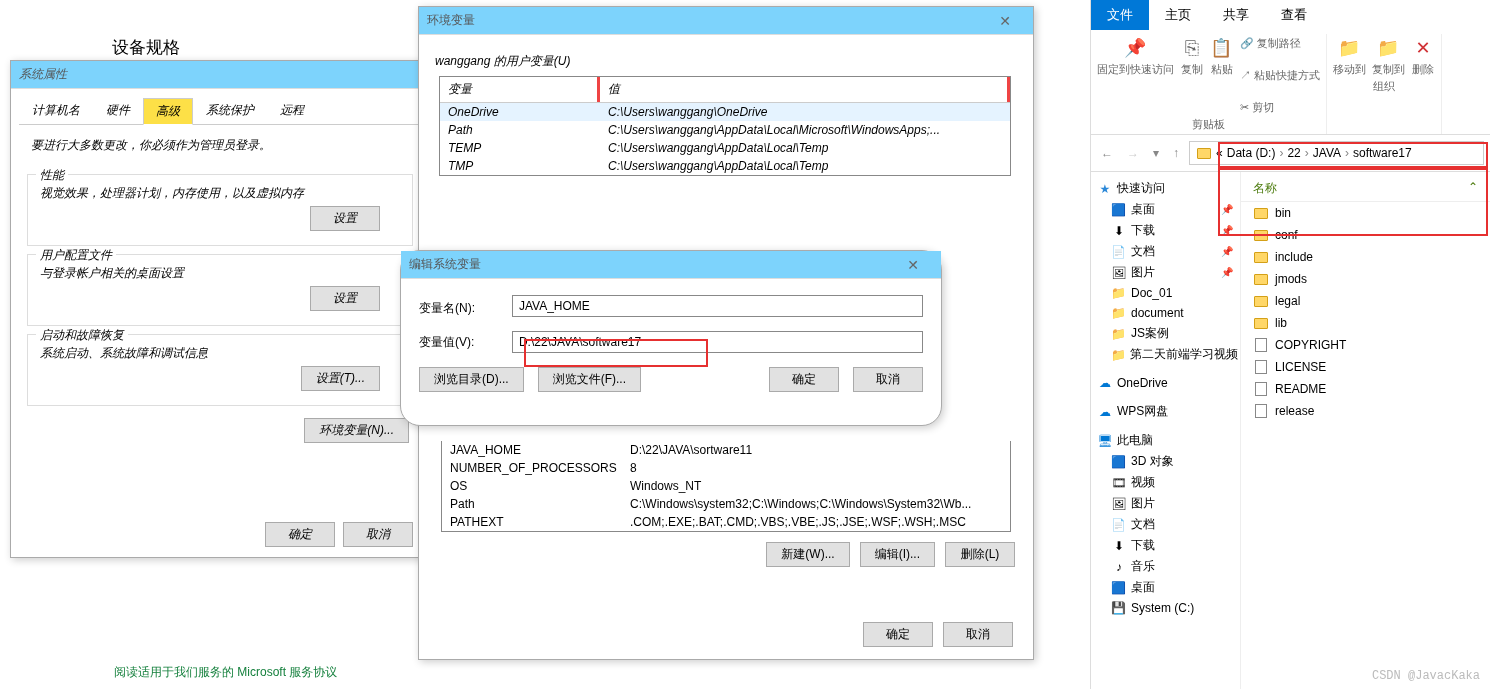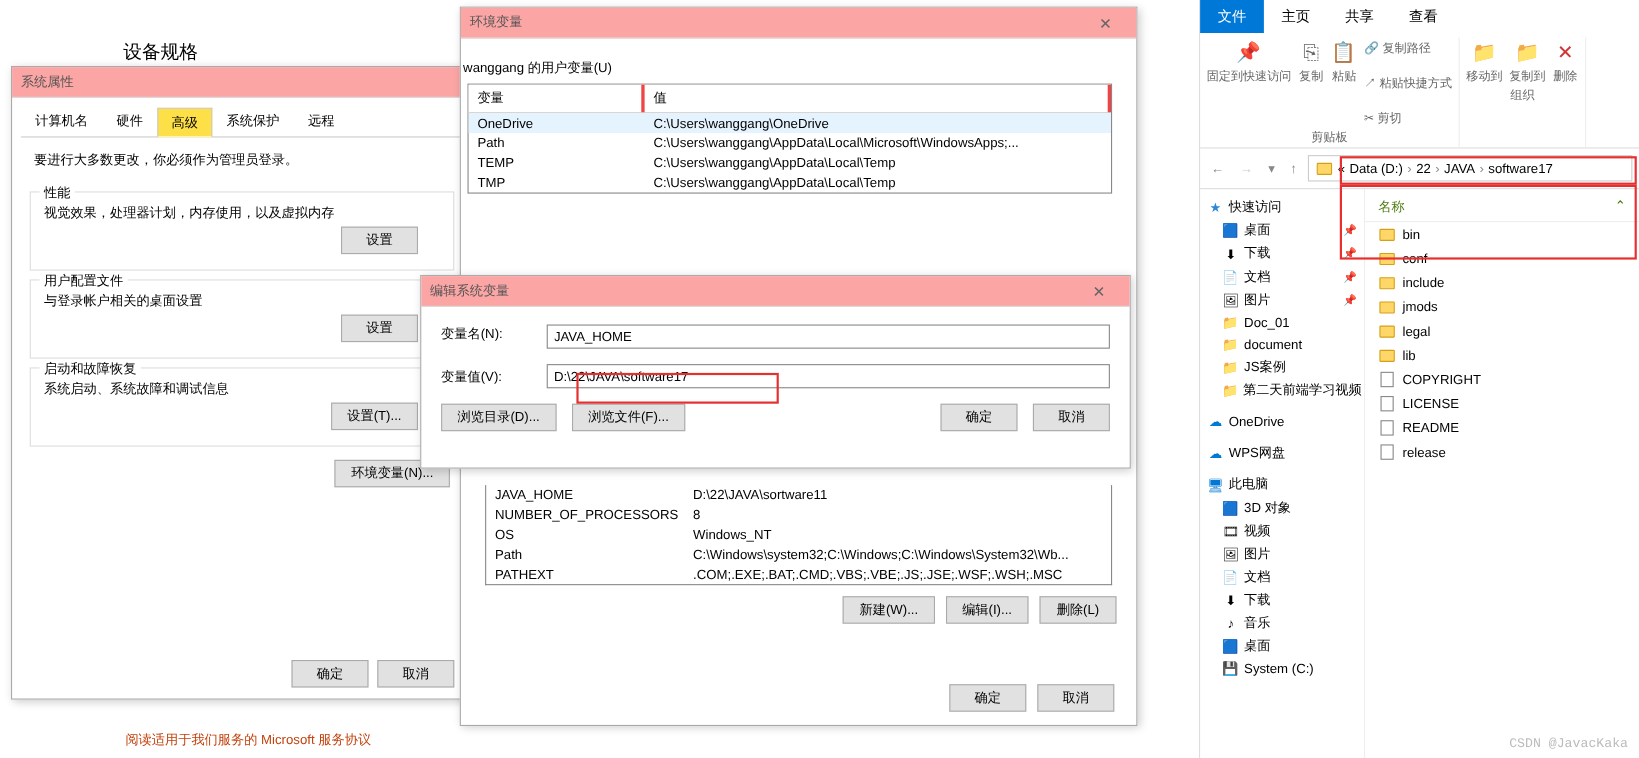--- a/index.html
+++ b/index.html
@@ -1,36 +1,36 @@
 <!DOCTYPE html>
 <html><head>
 <meta charset="utf-8">
 <style>
 * { box-sizing: border-box; margin: 0; padding: 0; font-family: "Microsoft YaHei", "Segoe UI", sans-serif; }
 body { background: #fff; width: 1490px; height: 689px; position: relative; overflow: hidden; font-size: 12px; color: #000; }
 .window { position: absolute; background: #fff; border: 1px solid #aaa; box-shadow: 2px 2px 8px rgba(0,0,0,0.2); }
-.titlebar { height: 28px; display: flex; align-items: center; padding: 0 8px; background: #fca5a5; border-bottom: 1px solid #ddd; }
+.titlebar { height: 28px; display: flex; align-items: center; padding: 0 8px; background: #7dd3fc; border-bottom: 1px solid #ddd; }
 .titlebar .title { flex: 1; color: #555; }
 .closebtn { width: 40px; text-align: center; font-size: 14px; cursor: pointer; color: #666; }
 .tabs { display: flex; border-bottom: 1px solid #ccc; margin: 8px 8px 0 8px; }
 .tab { padding: 4px 12px; border: 1px solid transparent; cursor: pointer; }
 .tab.active { border: 1px solid #ccc; border-bottom: 1px solid #fff; background: #fde047; position: relative; top: 1px; }
 .section-heading { font-size: 17px; padding: 12px 0 8px 12px; }
 .groupbox { border: 1px solid #ddd; margin: 8px 16px; padding: 10px 12px; position: relative; }
 .groupbox .gb-title { position: absolute; top: -8px; left: 8px; background: #fff; padding: 0 4px; font-size: 12px; }
 .btn { display: inline-block; border: 1px solid #aaa; background: #e1e1e1; padding: 3px 14px; cursor: pointer; text-align: center; min-width: 70px; }
 .right-btns { text-align: right; padding: 4px 20px; }
 .input { border: 1px solid #888; padding: 3px 6px; width: 100%; font-size: 12px; }
 .table-wrap { border: 1px solid #888; margin: 4px; }
 .table-head { display: flex; background: #fff; border-bottom: 1px solid #ccc; }
 .th { padding: 4px 8px; border-right: 3px solid #ef4444; }
 .tr { display: flex; padding: 2px 8px; }
 .tr.sel { background: #e5f3ff; }
 .td { white-space: nowrap; overflow: hidden; text-overflow: ellipsis; }
-.link { color: #c2410c; cursor: pointer; }
+.link { color: #15803d; cursor: pointer; }
 .redbox { border: 2px solid #e63030; position: absolute; pointer-events: none; }
 
 
 .explorer { position: absolute; left: 1090px; top: 0; width: 400px; height: 689px; border-left: 1px solid #ddd; background: #fff; }
 .ex-tabs { display: flex; background: #fff; }
 .ex-tab { padding: 6px 16px; cursor: pointer; font-size: 13px; }
 .ex-tab.active { background: #0078d7; color: #fff; }
 .ribbon { display: flex; border-bottom: 1px solid #ddd; padding: 4px 0 0 0; }
 .ribbon-group { display: flex; flex-direction: column; align-items: center; padding: 2px 6px 2px 6px; border-right: 1px solid #eee; }
 .ribbon-icons { display: flex; gap: 6px; align-items: flex-start; }
@@ -51,21 +51,21 @@
 .filelist { flex: 1; padding: 4px 0; }
 .fl-head { display: flex; padding: 4px 12px; color: #4d7c0f; border-bottom: 1px solid #eee; }
 .fl-row { display: flex; align-items: center; gap: 6px; padding: 3px 12px; cursor: pointer; }
 .watermark { position: absolute; right: 10px; bottom: 6px; color: #bbb; font-size: 12px; font-family: Liberation Mono, monospace; }
 </style>
 </head>
 <body>
 
 <div class="section-heading" style="position:absolute;left:100px;top:24px;">设备规格</div>
 
-<div class="window" style="left:10px;top:60px;width:420px;height:576px;">
+<div class="window" style="left:10px;top:60px;width:420px;height:498px;font-style:italic;">
   <div class="titlebar">
     <span class="title">系统属性</span>
   </div>
   <div class="tabs">
     <div class="tab">计算机名</div>
     <div class="tab">硬件</div>
     <div class="tab active">高级</div>
     <div class="tab">系统保护</div>
     <div class="tab">远程</div>
   </div>
@@ -92,21 +92,21 @@
   </div>
 </div>
 
 <div class="link" style="position:absolute;left:114px;top:664px;">阅读适用于我们服务的 Microsoft 服务协议</div>
 
 <div class="window" style="left:418px;top:6px;width:616px;height:654px;">
   <div class="titlebar">
     <span class="title">环境变量</span>
     <span class="closebtn">✕</span>
   </div>
-  <div style="padding:18px 18px 0 2px;">
+  <div style="padding:18px 18px 0 16px;font-style:italic;">
     <div style="margin-bottom:6px;">wanggang 的用户变量(U)</div>
     <div class="table-wrap">
       <div class="table-head">
         <div class="th" style="width:160px;">变量</div>
         <div class="th" style="flex:1;">值</div>
       </div>
       <div id="user-var-rows">
           <div class="tr sel">
             <div class="td" style="width:160px;">OneDrive</div>
             <div class="td" style="flex:1;">C:\Users\wanggang\OneDrive</div>
@@ -157,27 +157,27 @@
       <span class="btn">编辑(I)...</span>
       <span class="btn">删除(L)</span>
     </div>
   </div>
   <div style="position:absolute;bottom:12px;right:20px;display:flex;gap:10px;">
     <span class="btn">确定</span>
     <span class="btn">取消</span>
   </div>
 </div>
 
-<div class="window" style="left:382px;top:250px;width:646px;height:176px;">
+<div class="window" style="left:400px;top:250px;width:542px;height:176px;border-radius:20px;">
   <div class="titlebar">
     <span class="title">编辑系统变量</span>
     <span class="closebtn">✕</span>
   </div>
   <div style="padding:16px 18px;">
-    <div style="display:flex;align-items:flex-start;gap:20px;margin-bottom:14px;">
+    <div style="display:flex;align-items:flex-end;gap:20px;margin-bottom:14px;">
       <div style="width:90px;">变量名(N):</div>
       <input class="input" value="JAVA_HOME" style="">
     </div>
     <div style="display:flex;align-items:center;gap:20px;margin-bottom:14px;">
       <div style="width:90px;">变量值(V):</div>
       <input class="input" value="D:\22\JAVA\software17" style="">
     </div>
     <div style="display:flex;gap:14px;">
       <span class="btn" style="min-width:100px;">浏览目录(D)...</span>
       <span class="btn" style="min-width:100px;">浏览文件(F)...</span>

